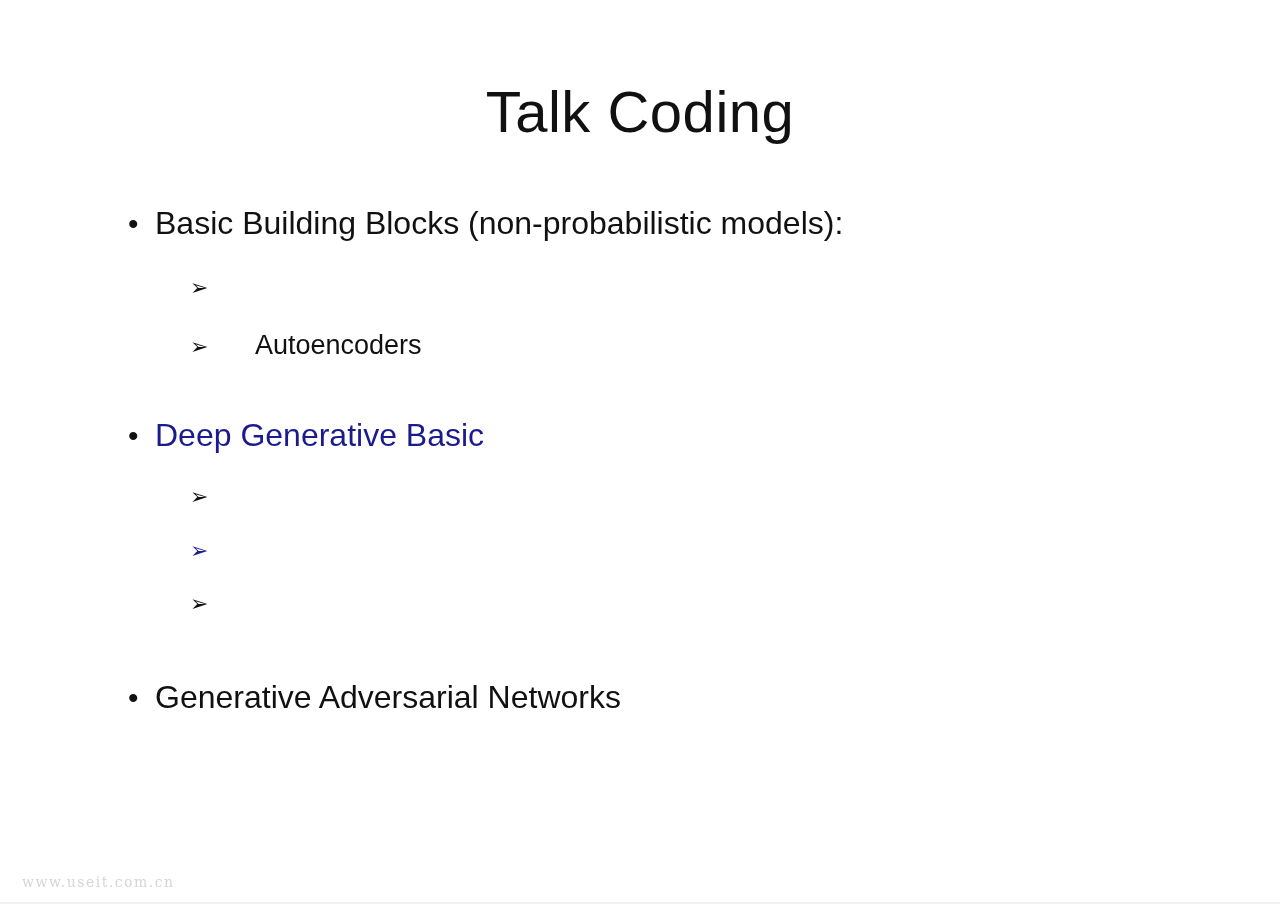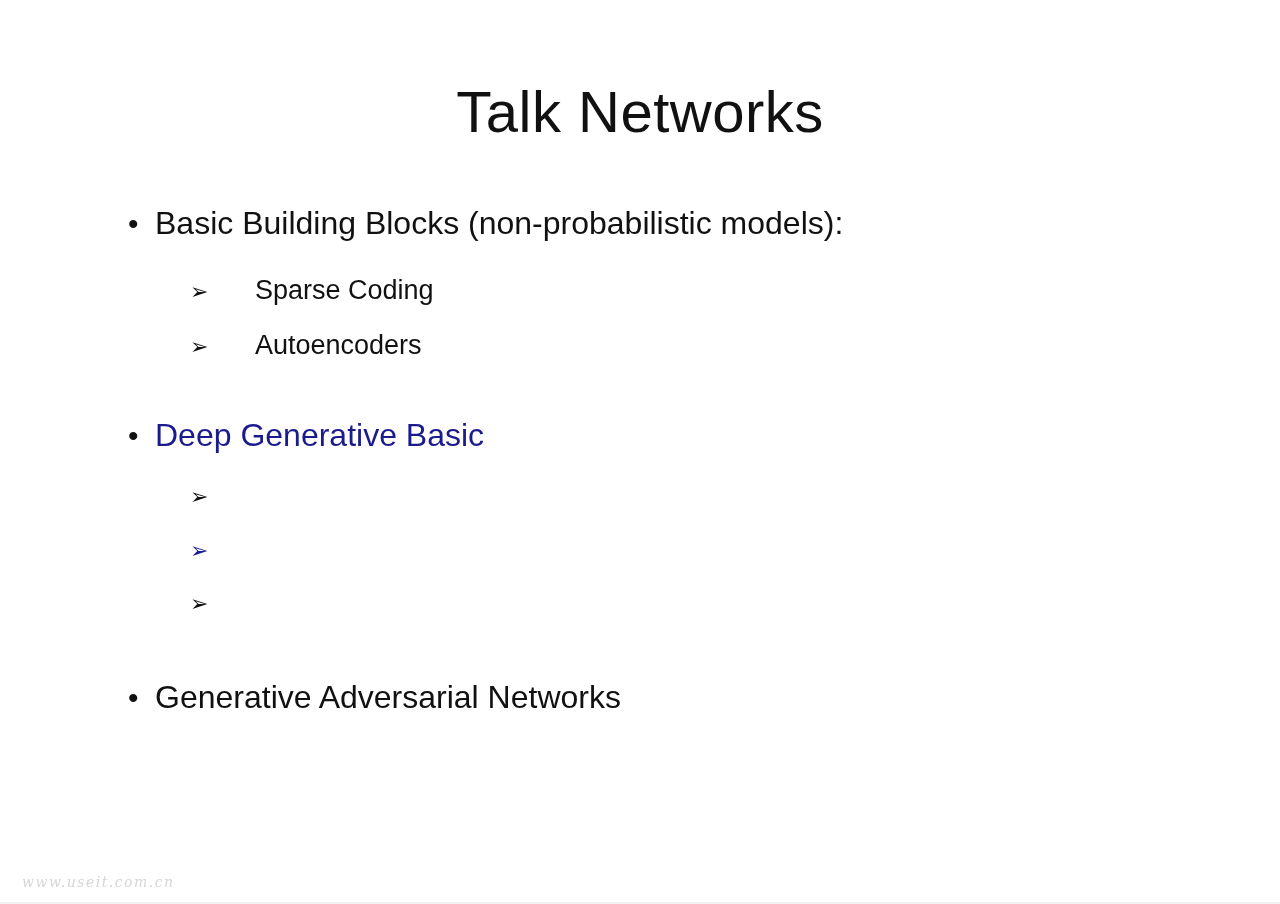--- a/index.html
+++ b/index.html
@@ -62,48 +62,46 @@
   .s2a { top: 484px; }
   .s2b { top: 538px; }
   .s2c { top: 591px; }
   .b3 { top: 679px; }
   .blue { color: #1b1b8e !important; }
   .watermark {
     position: absolute;
     left: 22px;
     top: 874px;
     font-size: 14px;
-    font-style: italic;
     letter-spacing: 1.5px;
     color: #d6d6d6;
     font-family: "DejaVu Serif", serif;
   }
   .bottom-edge {
     position: absolute;
     left: 0;
     right: 0;
     bottom: 0;
     height: 2px;
     background: #f2f2f2;
   }
 </style>
 </head>
 <body>
 
 <div class="slide">
 
-  <div class="slide-title">Talk Networks</div>
+  <div class="slide-title">Talk Coding</div>
 
   <div class="l1 b1">
     <span class="marker">•</span>
     <span>Basic Building Blocks (non-probabilistic models):</span>
   </div>
   <div class="l2 s1a">
     <span class="marker">➢</span>
-    <span>Sparse Coding</span>
   </div>
   <div class="l2 s1b">
     <span class="marker">➢</span>
     <span>Autoencoders</span>
   </div>
 
   <div class="l1 b2">
     <span class="marker">•</span>
     <span class="blue">Deep Generative Basic</span>
   </div>

